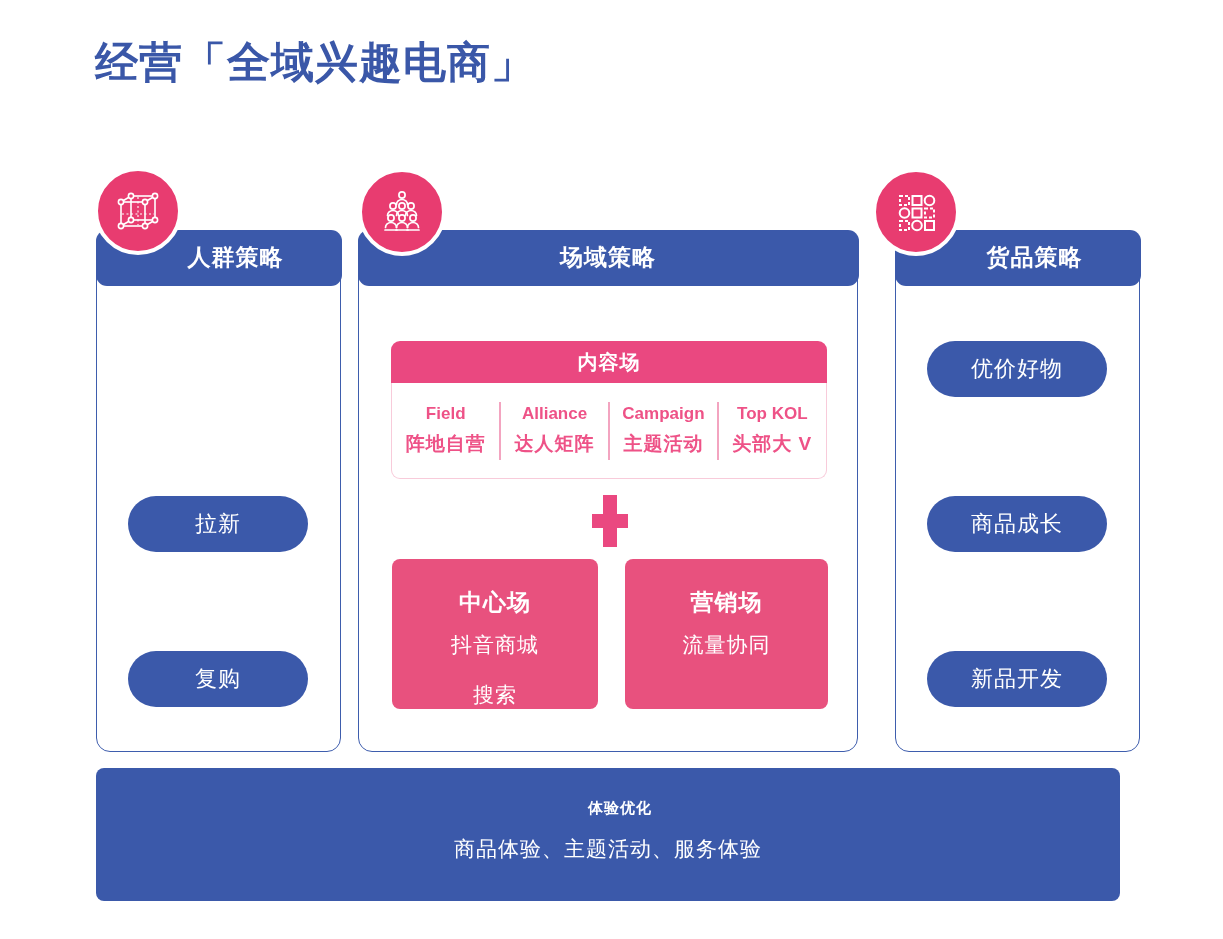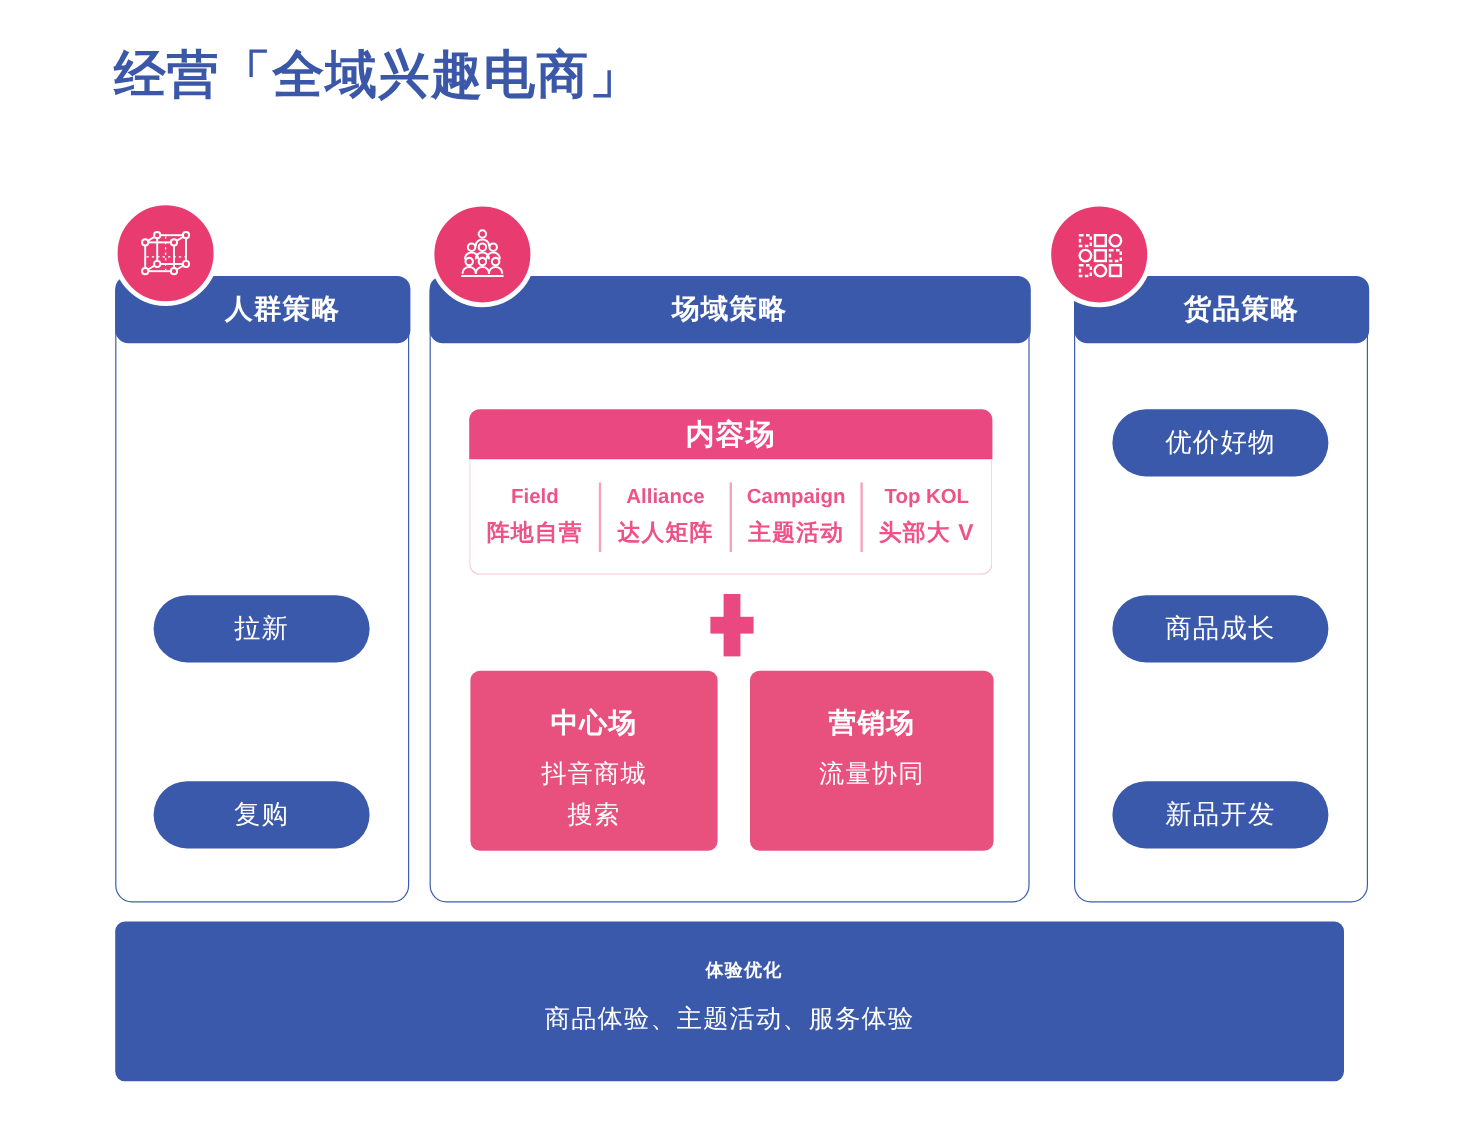--- a/index.html
+++ b/index.html
@@ -97,21 +97,21 @@
   .content-field {
     position: absolute;
     left: 32px; top: 110px;
     width: 436px;
   }
   .cf-header {
     height: 42px;
     background: #EA4880;
     border-radius: 9px 9px 0 0;
     color: #ffffff;
-    font-size: 24px;
+    font-size: 20px;
     font-weight: 700;
     display: flex;
     align-items: center;
     justify-content: center;
     letter-spacing: 1px;
   }
   .cf-body {
     height: 96px;
     background: #ffffff;
     border: 1.5px solid #F8CBDA;
@@ -154,21 +154,21 @@
     background: #E8517E;
     border-radius: 8px;
     color: #ffffff;
     text-align: center;
     padding-top: 28px;
   }
   .pinkbox-a { left: 33px;  width: 206px; }
   .pinkbox-b { left: 266px; width: 203px; }
   .bx-title { font-size: 23px; font-weight: 700; letter-spacing: 1px; }
   .bx-line  { font-size: 21px; margin-top: 13px; letter-spacing: 1px; }
-  .bx-line + .bx-line { margin-top: 6px; }
+  .bx-line + .bx-line { margin-top: 22px; }
 
   
   .footer {
     position: absolute;
     left: 96px; top: 768px;
     width: 1024px; height: 133px;
     background: #3B59AA;
     border-radius: 8px;
     color: #ffffff;
     text-align: center;

